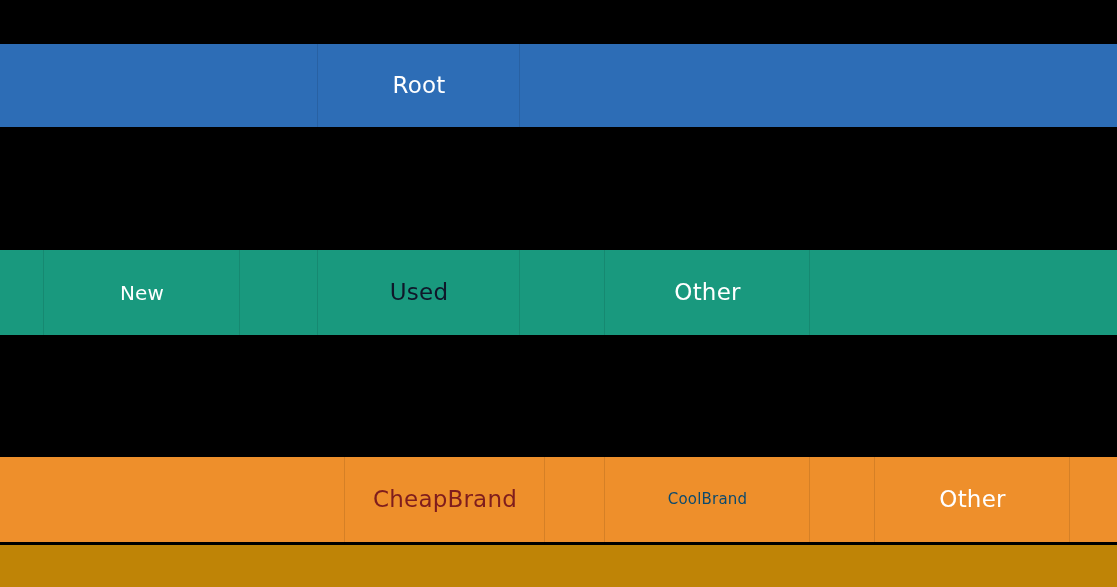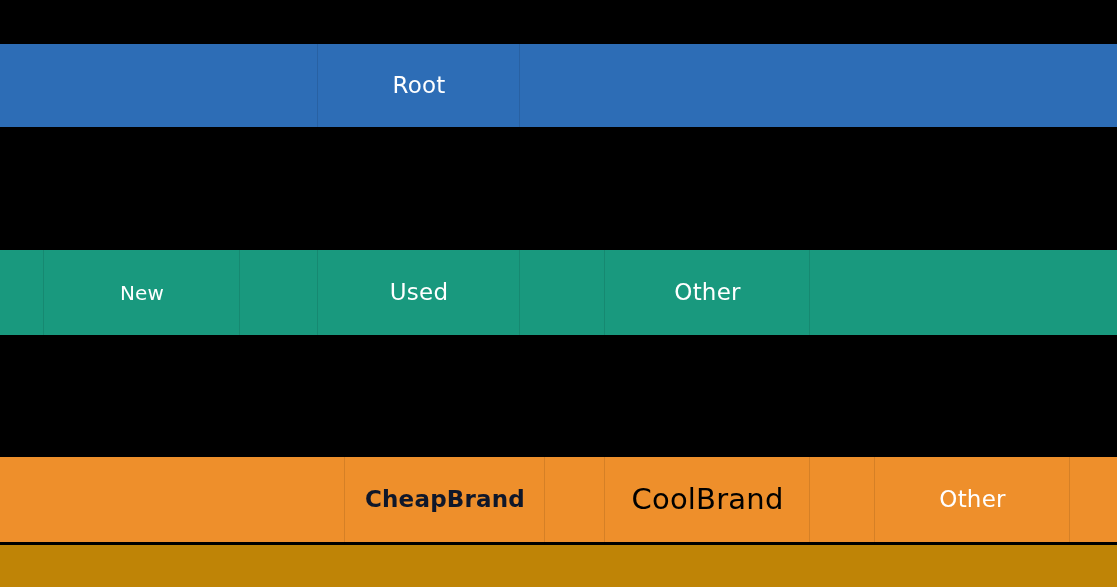--- a/index.html
+++ b/index.html
@@ -67,36 +67,36 @@
       </div>
       <div class="node depth-1" style="left: 520px; width: 597px; background: rgb(45, 109, 182);"></div>
     </div>
     <div class="level-row" style="top: 250px; height: 85px;">
       <div class="node depth-2 seam-dark" style="left: 0px; width: 44px; background: rgb(25, 153, 126);"></div>
       <div class="node depth-2 seam-dark" style="left: 44px; width: 196px; background: rgb(25, 153, 126);">
         <span class="node-label" style="color: rgb(255, 255, 255); font-size: 20px;">New</span>
       </div>
       <div class="node depth-2 seam-dark" style="left: 240px; width: 78px; background: rgb(25, 153, 126);"></div>
       <div class="node depth-2 seam-dark" style="left: 318px; width: 202px; background: rgb(25, 153, 126);">
-        <span class="node-label" style="color: #ffffff; font-size: 23px;">Used</span>
+        <span class="node-label" style="color: #0f172a; font-size: 23px;">Used</span>
       </div>
       <div class="node depth-2 seam-dark" style="left: 520px; width: 85px; background: rgb(25, 153, 126);"></div>
       <div class="node depth-2 seam-dark" style="left: 605px; width: 205px; background: rgb(25, 153, 126);">
         <span class="node-label" style="color: rgb(255, 255, 255); font-size: 23px;">Other</span>
       </div>
       <div class="node depth-2" style="left: 810px; width: 307px; background: rgb(25, 153, 126);"></div>
     </div>
     <div class="level-row" style="top: 457px; height: 85px;">
       <div class="node depth-3 seam-dark" style="left: 0px; width: 345px; background: rgb(238, 143, 43);"></div>
       <div class="node depth-3 seam-dark" style="left: 345px; width: 200px; background: rgb(238, 143, 43);">
-        <span class="node-label" style="color: #0f172a; font-size: 23px; font-weight: bold;">CheapBrand</span>
+        <span class="node-label" style="color: #7f1d1d; font-size: 23px;">CheapBrand</span>
       </div>
       <div class="node depth-3 seam-dark" style="left: 545px; width: 60px; background: rgb(238, 143, 43);"></div>
       <div class="node depth-3 seam-dark" style="left: 605px; width: 205px; background: rgb(238, 143, 43);">
-        <span class="node-label" style="color: #000000; font-size: 29px;">CoolBrand</span>
+        <span class="node-label" style="color: #0c4a6e; font-size: 15px;">CoolBrand</span>
       </div>
       <div class="node depth-3 seam-dark" style="left: 810px; width: 65px; background: rgb(238, 143, 43);"></div>
       <div class="node depth-3 seam-dark" style="left: 875px; width: 195px; background: rgb(238, 143, 43);">
         <span class="node-label" style="color: rgb(255, 255, 255); font-size: 23px;">Other</span>
       </div>
       <div class="node depth-3" style="left: 1070px; width: 47px; background: rgb(238, 143, 43);"></div>
     </div>
     <div class="level-row" style="top: 545px; height: 42px;">
       <div class="node depth-4" style="left: 0px; width: 1117px; background: rgb(191, 132, 6);"></div>
     </div>

